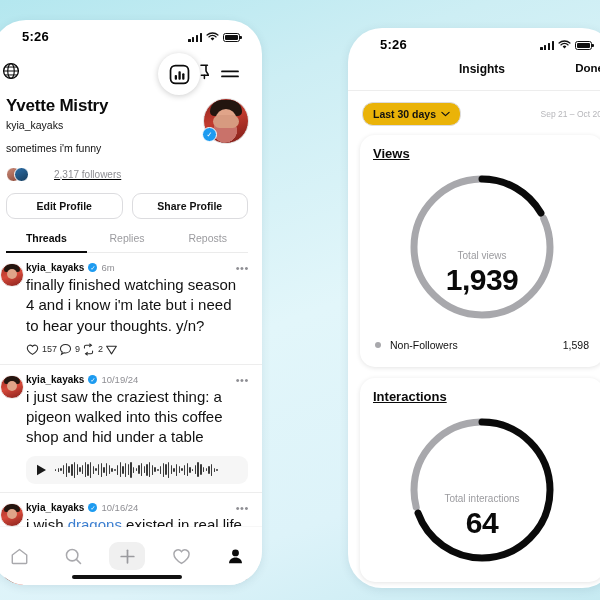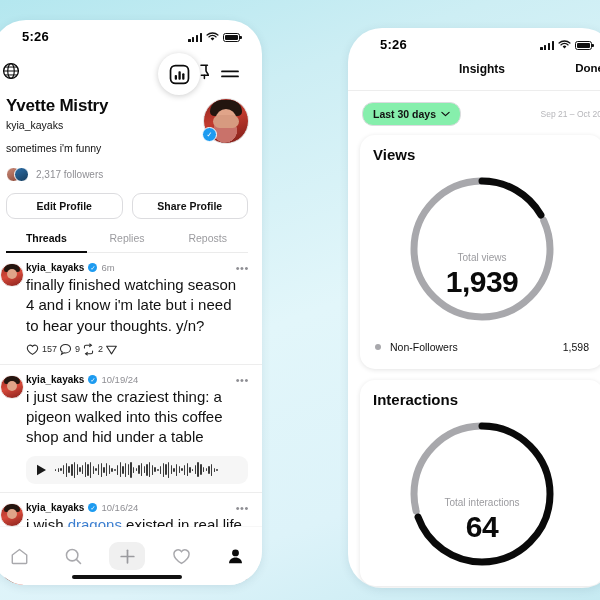--- a/index.html
+++ b/index.html
@@ -54,21 +54,21 @@
     border:1px solid #e6e6e6;overflow:hidden;
   }
   .avatar .hair{position:absolute;left:6px;top:1px;width:32px;height:16px;background:#23150f;border-radius:16px 16px 6px 6px;}
   .avatar .face{position:absolute;left:12px;top:10px;width:20px;height:18px;background:#e0a489;border-radius:50%;}
   .avatar .hand{position:absolute;left:9px;top:16px;width:26px;height:13px;background:#d79a80;border-radius:9px;}
   .vbadge{
     position:absolute;right:-1px;bottom:1px;width:13px;height:13px;border-radius:50%;
     background:#1d9bf0;border:1.6px solid #fff;display:flex;align-items:center;justify-content:center;
     color:#fff;font-size:7px;font-weight:bold;
   }
-  .followers{display:flex;align-items:center;gap:6px;margin-top:13px;}
+  .followers{display:flex;align-items:center;gap:24px;margin-top:13px;text-decoration:underline;}
   .fstack{position:relative;width:24px;height:14px;}
   .fstack span{position:absolute;top:0;width:13px;height:13px;border-radius:50%;border:1.4px solid #fff;}
   .fstack span:nth-child(1){left:0;background:linear-gradient(150deg,#c98a78,#8c4a3a);}
   .fstack span:nth-child(2){left:8px;background:linear-gradient(150deg,#2d6fa8,#173d5e);}
   .f-text{font-size:10px;color:#8e8e93;}
 
   .btn-row{display:flex;gap:9px;margin-top:12px;}
   .pbtn{
     flex:1;height:24px;border:1px solid #dcdcdf;border-radius:9px;background:#fff;
     display:flex;align-items:center;justify-content:center;
@@ -117,30 +117,30 @@
   .nav-i.plus{background:#f0f0f0;border-radius:9px;color:#9a9a9e;}
   .nav-i.me{color:#0a0a0a;}
   .homebar{position:absolute;left:50%;transform:translateX(-50%);bottom:6px;width:110px;height:4px;border-radius:3px;background:#111;}
 
   
   .r-nav{position:relative;height:28px;border-bottom:1px solid #ededed;}
   .r-title{position:absolute;left:0;right:0;text-align:center;font-size:12px;font-weight:bold;color:#0a0a0a;}
   .r-done{position:absolute;right:12px;top:0;font-size:11.5px;font-weight:bold;color:#0a0a0a;}
   .r-sub{display:flex;align-items:center;justify-content:space-between;padding:11px 14px 9px 14px;}
   .chip{
-    height:22px;padding:0 10px;border:1px solid #dcdcdf;border-radius:11px;background:#86efac;
+    height:22px;padding:0 10px;border:1px solid #dcdcdf;border-radius:11px;background:#eab308;
     display:flex;align-items:center;gap:5px;font-size:10.5px;color:#111;font-weight:bold;
   }
   .range{font-size:8.5px;color:#b6b6ba;}
 
   .card{
     margin:0 12px 11px 12px;background:#fff;border-radius:15px;
     box-shadow:0 1px 5px rgba(0,0,0,.11);padding:11px 13px 12px 13px;
   }
-  .card-h{font-size:15px;font-weight:bold;color:#0a0a0a;}
+  .card-h{font-size:13px;font-weight:bold;color:#0a0a0a;text-decoration:underline;}
   .donut-wrap{position:relative;width:160px;height:160px;margin:6px auto 0 auto;}
   .donut-lab{
     position:absolute;left:0;right:0;top:52%;text-align:center;
     font-size:10px;color:#9b9b9f;
   }
   .donut-val{
     position:absolute;left:0;right:0;top:60%;text-align:center;
     font-size:30px;font-weight:bold;color:#0a0a0a;letter-spacing:-.5px;
   }
   .legend{margin-top:8px;}

